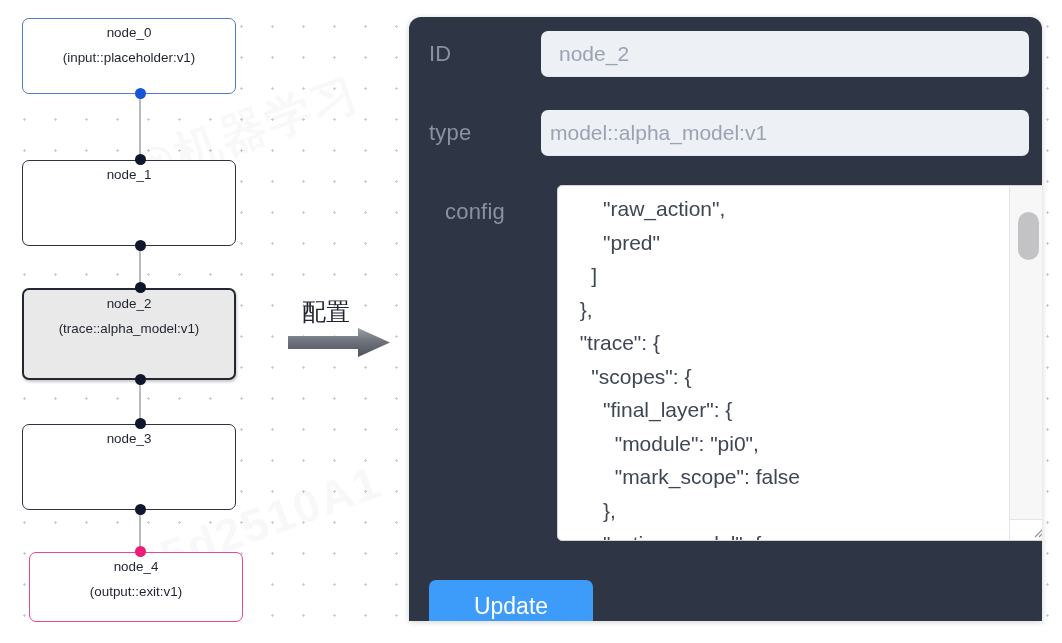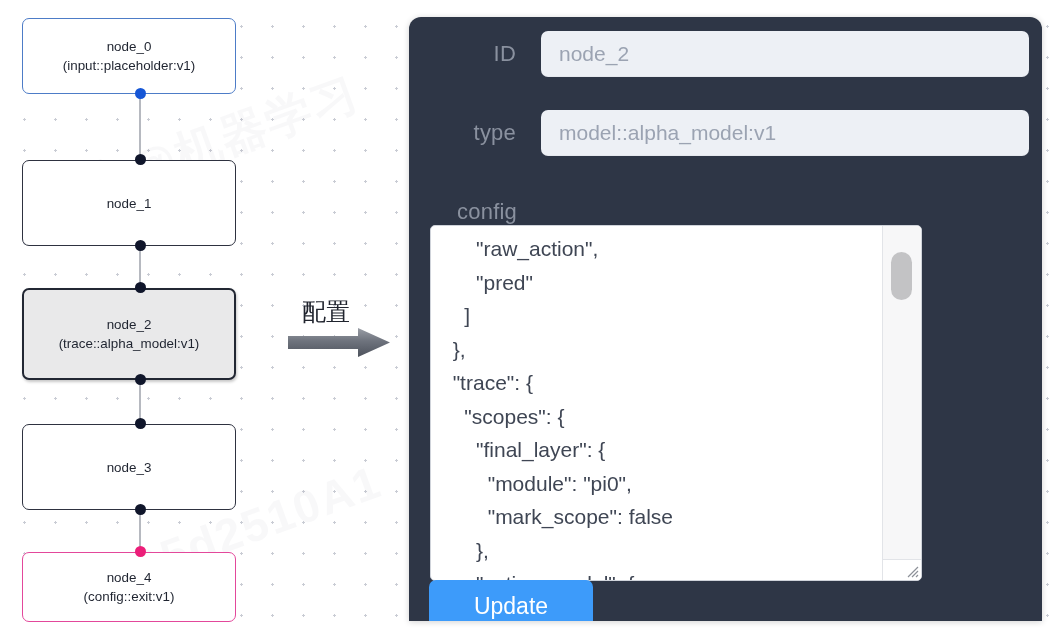--- a/index.html
+++ b/index.html
@@ -55,23 +55,24 @@
     border: 1.6px solid #2e3240;
     border-radius: 7px;
     background: #ffffff;
     color: #1f2430;
     font-size: 13.4px;
     line-height: 19px;
     text-align: center;
     display: flex;
     flex-direction: column;
     align-items: center;
-    justify-content: center;
+    justify-content: flex-start;
     padding: 4px 10px;
     box-shadow: 0 0 0 0 rgba(0,0,0,0);
+    gap: 6px;
   }
   .node.blue  { border-color: #4d7cc7; }
   .node.pink  { border-color: #e3489b; border-width: 1.8px; }
   .node.selected {
     background: #e9e9ea;
     border-color: #222733;
     border-width: 2px;
     box-shadow: 1px 2px 3px rgba(0,0,0,0.22);
   }
   .node .ntitle { }
@@ -129,21 +130,21 @@
     overflow: hidden;
   }
   .field-row {
     position: absolute;
     display: flex;
     align-items: center;
   }
   .field-label {
     color: #8a919f;
     font-size: 22px;
-    text-align: right;
+    text-align: left;
     width: 112px;
     padding-right: 25px;
     box-sizing: border-box;
     flex: none;
     letter-spacing: 0.2px;
   }
   .field-input {
     background: #edf0f5;
     border: none;
     border-radius: 7px;
@@ -153,28 +154,27 @@
     font-family: "Liberation Sans", sans-serif;
     padding: 0 18px;
     box-sizing: border-box;
     display: flex;
     align-items: center;
     box-shadow: inset 0 -1px 0 rgba(0,0,0,0.03);
   }
   #row-id    { left: 20px; top: 14px;  width: 600px; }
   #row-type  { left: 20px; top: 93px;  width: 600px; }
   #row-id .field-input   { width: 490px; }
-  #row-type .field-input { width: 490px; }
+  #row-type .field-input { width: 490px; padding-left: 9px; }
 
   #row-config {
     position: absolute;
-    left: 21px; top: 168px;
+    left: 36px; top: 168px;
     display: flex;
     align-items: flex-start;
-    flex-direction: column;
   }
   #row-config .field-label { padding-top: 14px; }
 
   #config-box {
     position: relative;
     width: 492px;
     height: 356px;
     background: #ffffff;
     border-radius: 5px;
     border: 1px solid #cfd3da;
@@ -278,23 +278,23 @@
   </div>
   <div class="port" style="top:282px;"></div>
   <div class="port" style="top:374px;"></div>
 
   <div class="node" style="top:424px; height:86px;">
     <div class="ntitle">node_3</div>
   </div>
   <div class="port" style="top:418px;"></div>
   <div class="port" style="top:504px;"></div>
 
-  <div class="node pink" style="top:552px; height:70px;">
+  <div class="node pink" style="top:552px; height:70px;margin-left:7px;">
     <div class="ntitle">node_4</div>
-    <div class="nsub">(config::exit:v1)</div>
+    <div class="nsub">(output::exit:v1)</div>
   </div>
   <div class="port pink" style="top:546px;"></div>
 </div>
 
 <div id="arrow-group">
   <div id="arrow-label">配置</div>
   <svg id="arrow-shape" width="104" height="30" viewBox="0 0 104 30">
     <defs>
       <linearGradient id="agrad" x1="0" y1="0" x2="0" y2="1">
         <stop offset="0%" stop-color="#9a9ea6"></stop>

